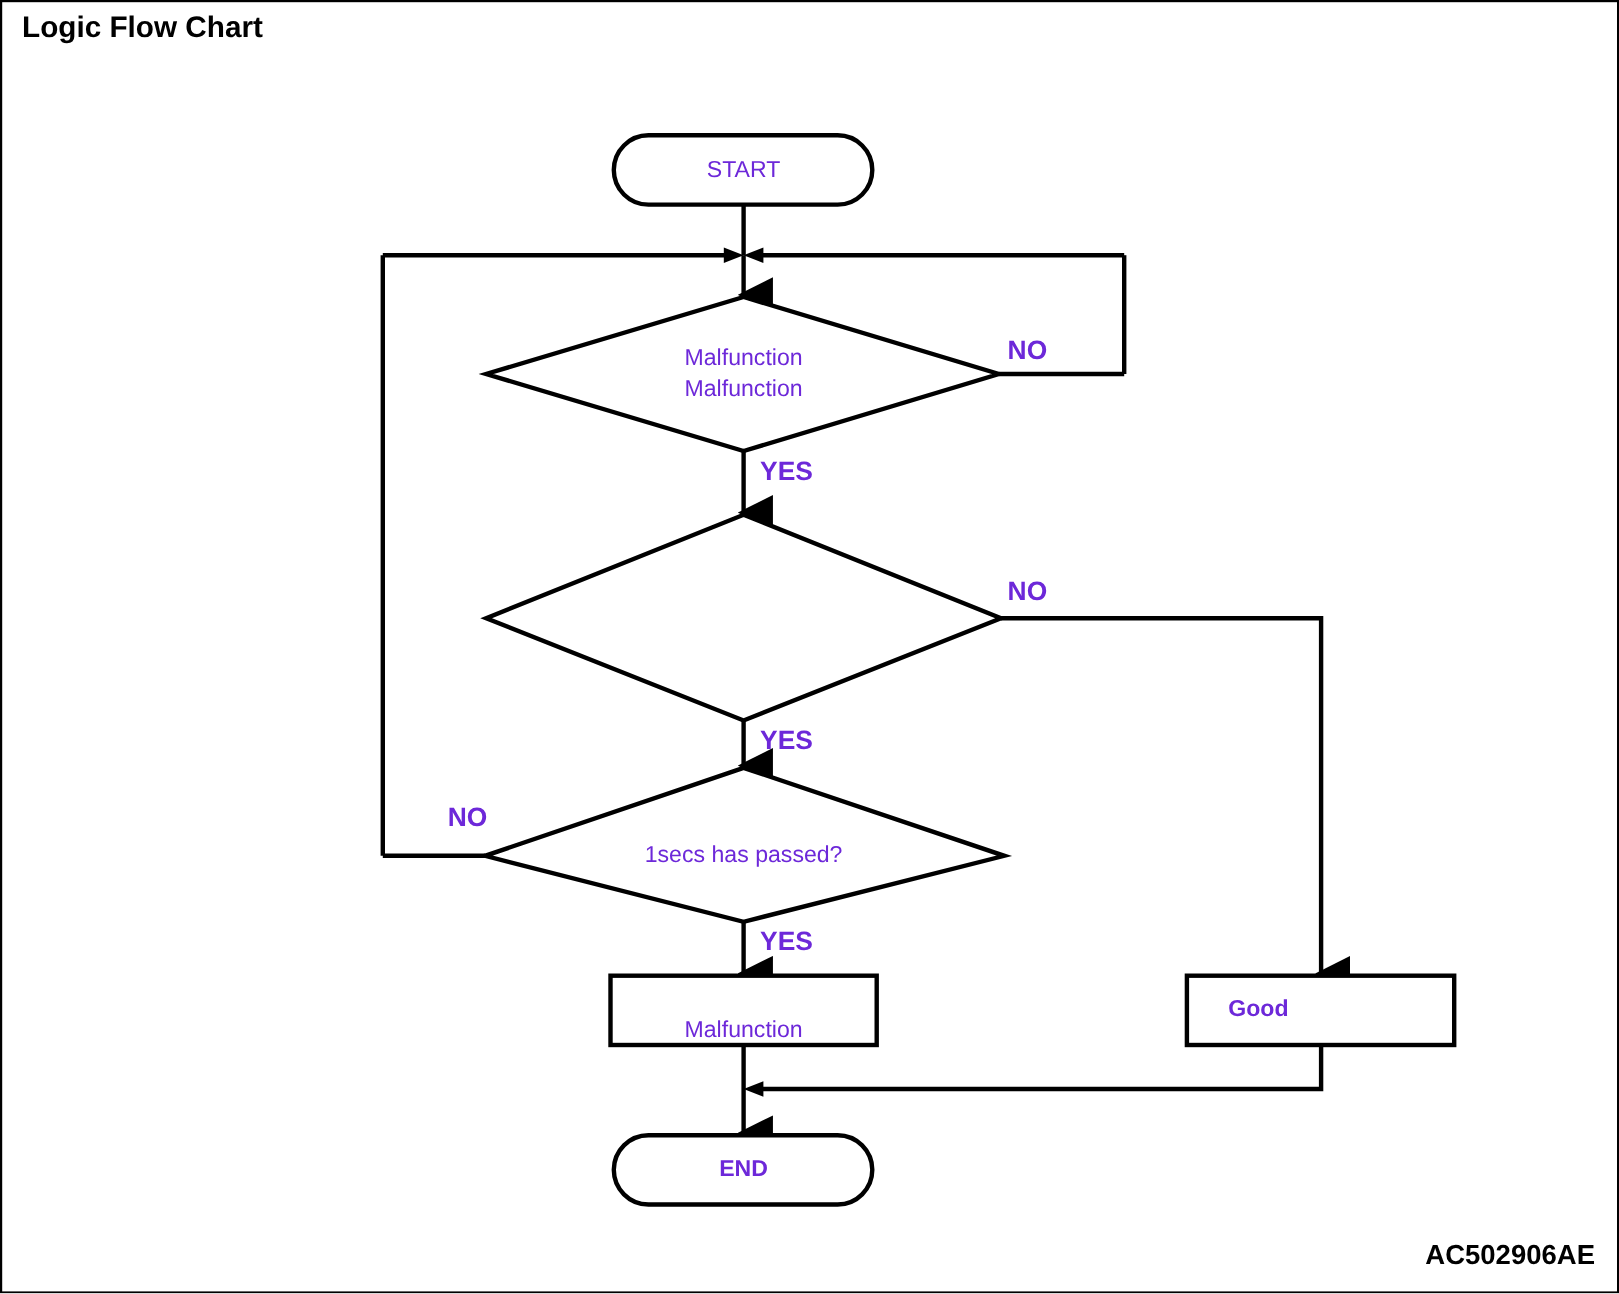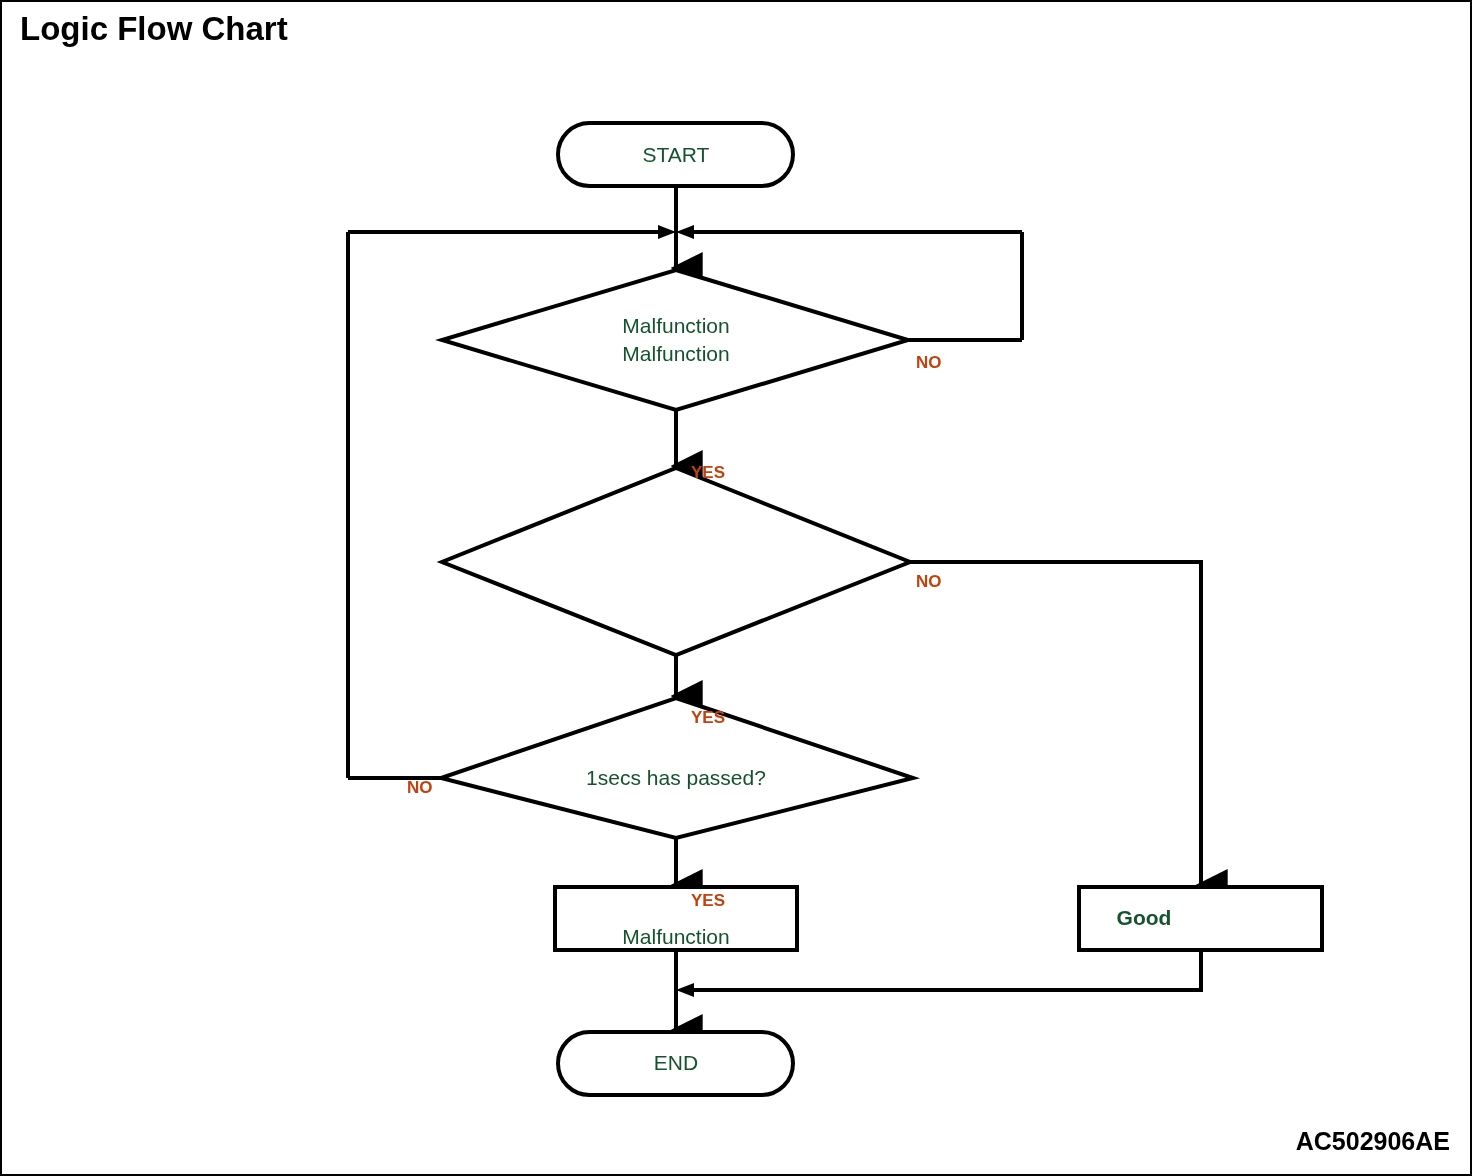--- a/index.html
+++ b/index.html
@@ -25,21 +25,21 @@
     width: 1472px;
     height: 1176px;
     box-sizing: border-box;
     border: 2px solid #000000;
     pointer-events: none;
   }
   #chart-title {
     position: absolute;
     left: 20px;
     top: 10px;
-    font-size: 33px;
+    font-size: 27px;
     font-weight: bold;
     color: #000000;
     letter-spacing: 0px;
     white-space: nowrap;
   }
   #ref-code {
     position: absolute;
     right: 22px;
     bottom: 20px;
     font-size: 25px;
@@ -48,34 +48,33 @@
     letter-spacing: 0px;
     white-space: nowrap;
   }
   #flow-svg {
     position: absolute;
     left: 0;
     top: 0;
   }
   .node-label {
     position: absolute;
-    color: #14532d;
+    color: #6d28d9;
     font-size: 21px;
     text-align: center;
     white-space: nowrap;
     line-height: 1.35;
     transform: translate(-50%, -50%);
   }
   .branch-label {
     position: absolute;
-    color: #c2410c;
-    font-size: 17px;
+    color: #6d28d9;
+    font-size: 24px;
     font-weight: bold;
     white-space: nowrap;
-    margin-top: 48px;
   }
   .deg-sym {
     font-size: 14px;
     vertical-align: 6px;
   }
 </style>
 </head>
 <body>
 
 <div id="page">
@@ -144,21 +143,21 @@
     <span>Malfunction</span>
   </div>
 
 
   <div class="node-label" style="left:676px; top:778px;">1secs has passed?</div>
 
   <div class="node-label" style="left:676px; top:918px;margin-top:19px;">Malfunction</div>
 
   <div class="node-label" style="left:1144px; top:918px;font-weight:bold;">Good</div>
 
-  <div class="node-label" style="left:676px; top:1063px;">END</div>
+  <div class="node-label" style="left:676px; top:1063px;font-weight:bold;">END</div>
 
   <div class="branch-label" style="left:916px; top:305px;">NO</div>
 
   <div class="branch-label" style="left:691px; top:415px;">YES</div>
 
   <div class="branch-label" style="left:916px; top:524px;">NO</div>
 
   <div class="branch-label" style="left:691px; top:660px;">YES</div>
 
   <div class="branch-label" style="left:407px; top:730px;">NO</div>

